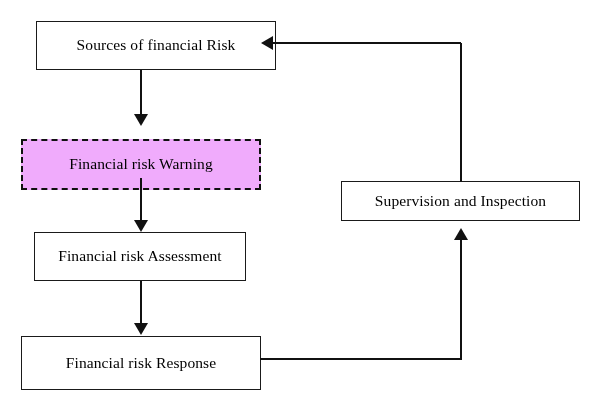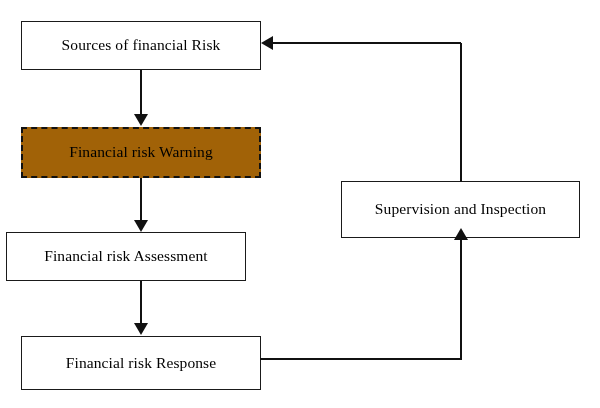--- a/index.html
+++ b/index.html
@@ -37,25 +37,25 @@
     border-style: dashed;
     border-width: 2px;
     border-color: #111111;
   }
   .node-label {
     display: block;
     padding: 0 6px;
   }
 
   
-  #node-sources      { left: 21px;  top: 21px;  width: 240px; height: 49px; }
+  #node-sources      { left: 36px;  top: 21px;  width: 240px; height: 49px; }
   #node-warning      { left: 21px;  top: 127px; width: 240px; height: 51px; }
-  #node-assessment   { left: 6px;  top: 232px; width: 240px; height: 49px; }
+  #node-assessment   { left: 34px;  top: 232px; width: 212px; height: 49px; }
   #node-response     { left: 21px;  top: 336px; width: 240px; height: 54px; }
-  #node-supervision  { left: 341px; top: 181px; width: 239px; height: 57px; }
+  #node-supervision  { left: 341px; top: 181px; width: 239px; height: 40px; }
 
   
   .edge {
     position: absolute;
     background: #111111;
   }
   .edge.v { width: 1.8px; }
   .edge.h { height: 1.8px; }
 
   .arrowhead {
@@ -103,21 +103,21 @@
 </style>
 </head>
 <body>
 
 <div id="diagram-canvas">
 
   <div class="node" id="node-sources">
     <span class="node-label">Sources of financial Risk</span>
   </div>
 
-  <div class="node dashed" id="node-warning" style="background:#a16207;">
+  <div class="node dashed" id="node-warning" style="background:#f0abfc;margin-top:12px;">
     <span class="node-label">Financial risk Warning</span>
   </div>
 
   <div class="node" id="node-assessment">
     <span class="node-label">Financial risk Assessment</span>
   </div>
 
   <div class="node" id="node-response">
     <span class="node-label">Financial risk Response</span>
   </div>

